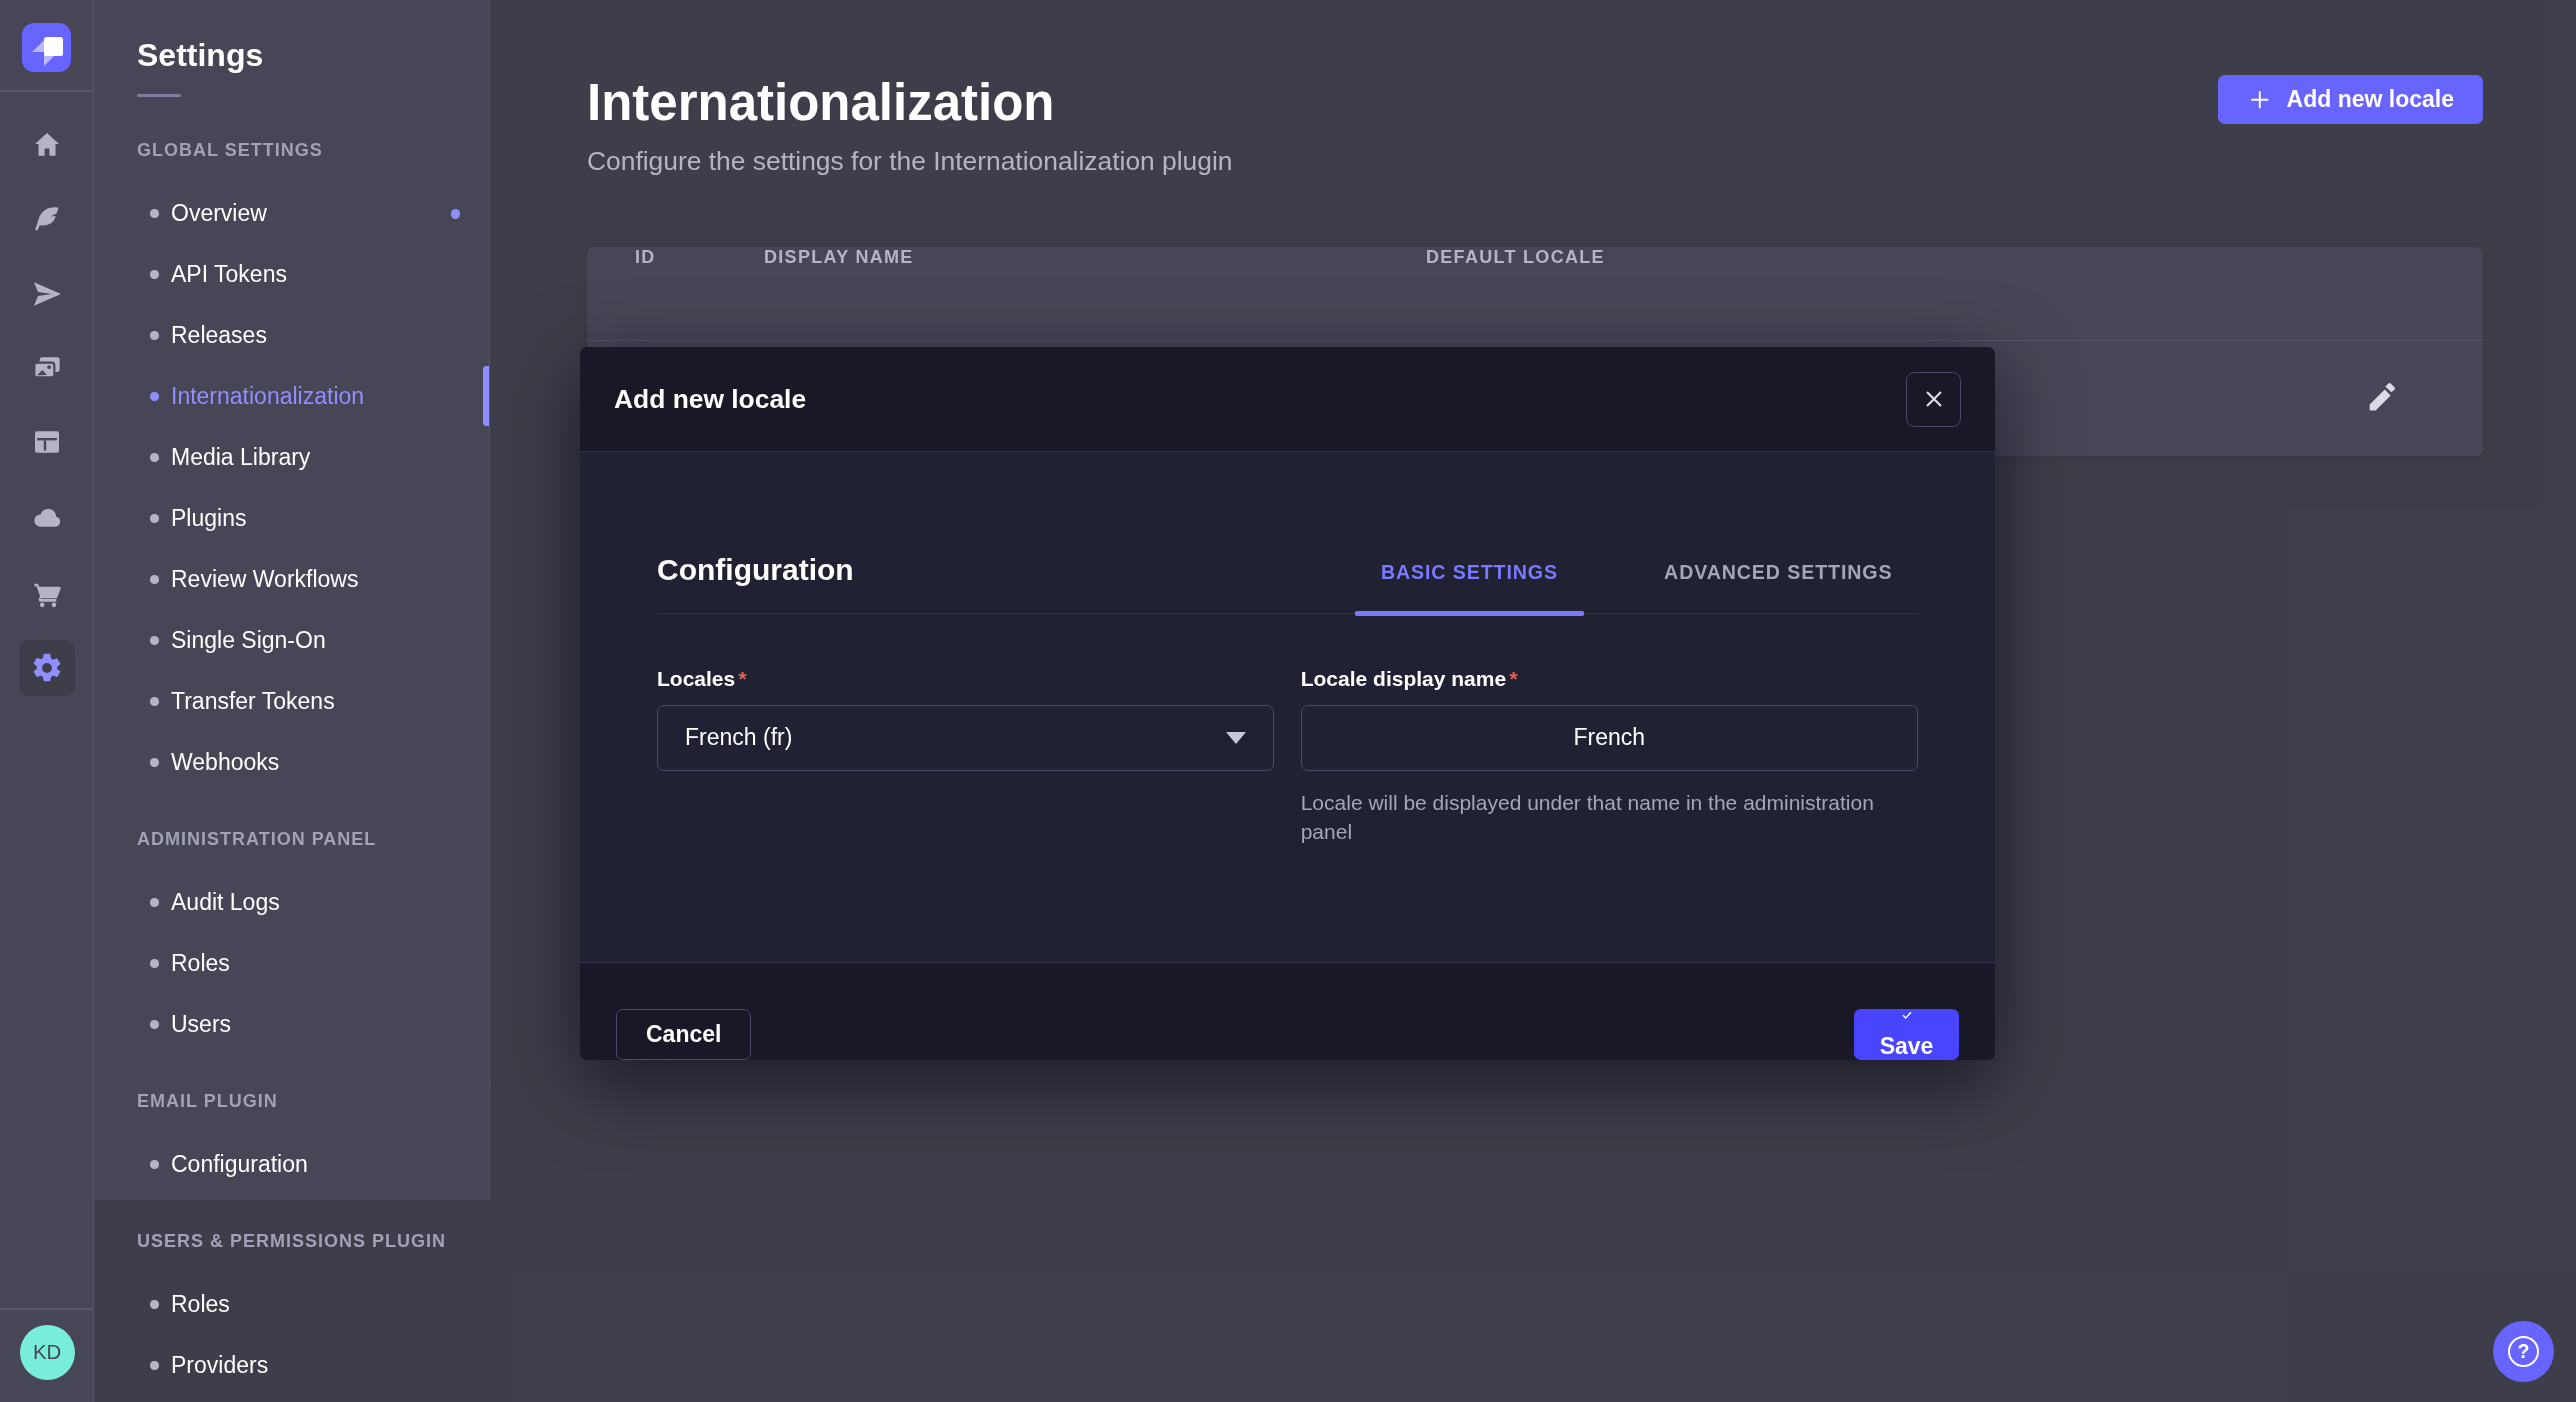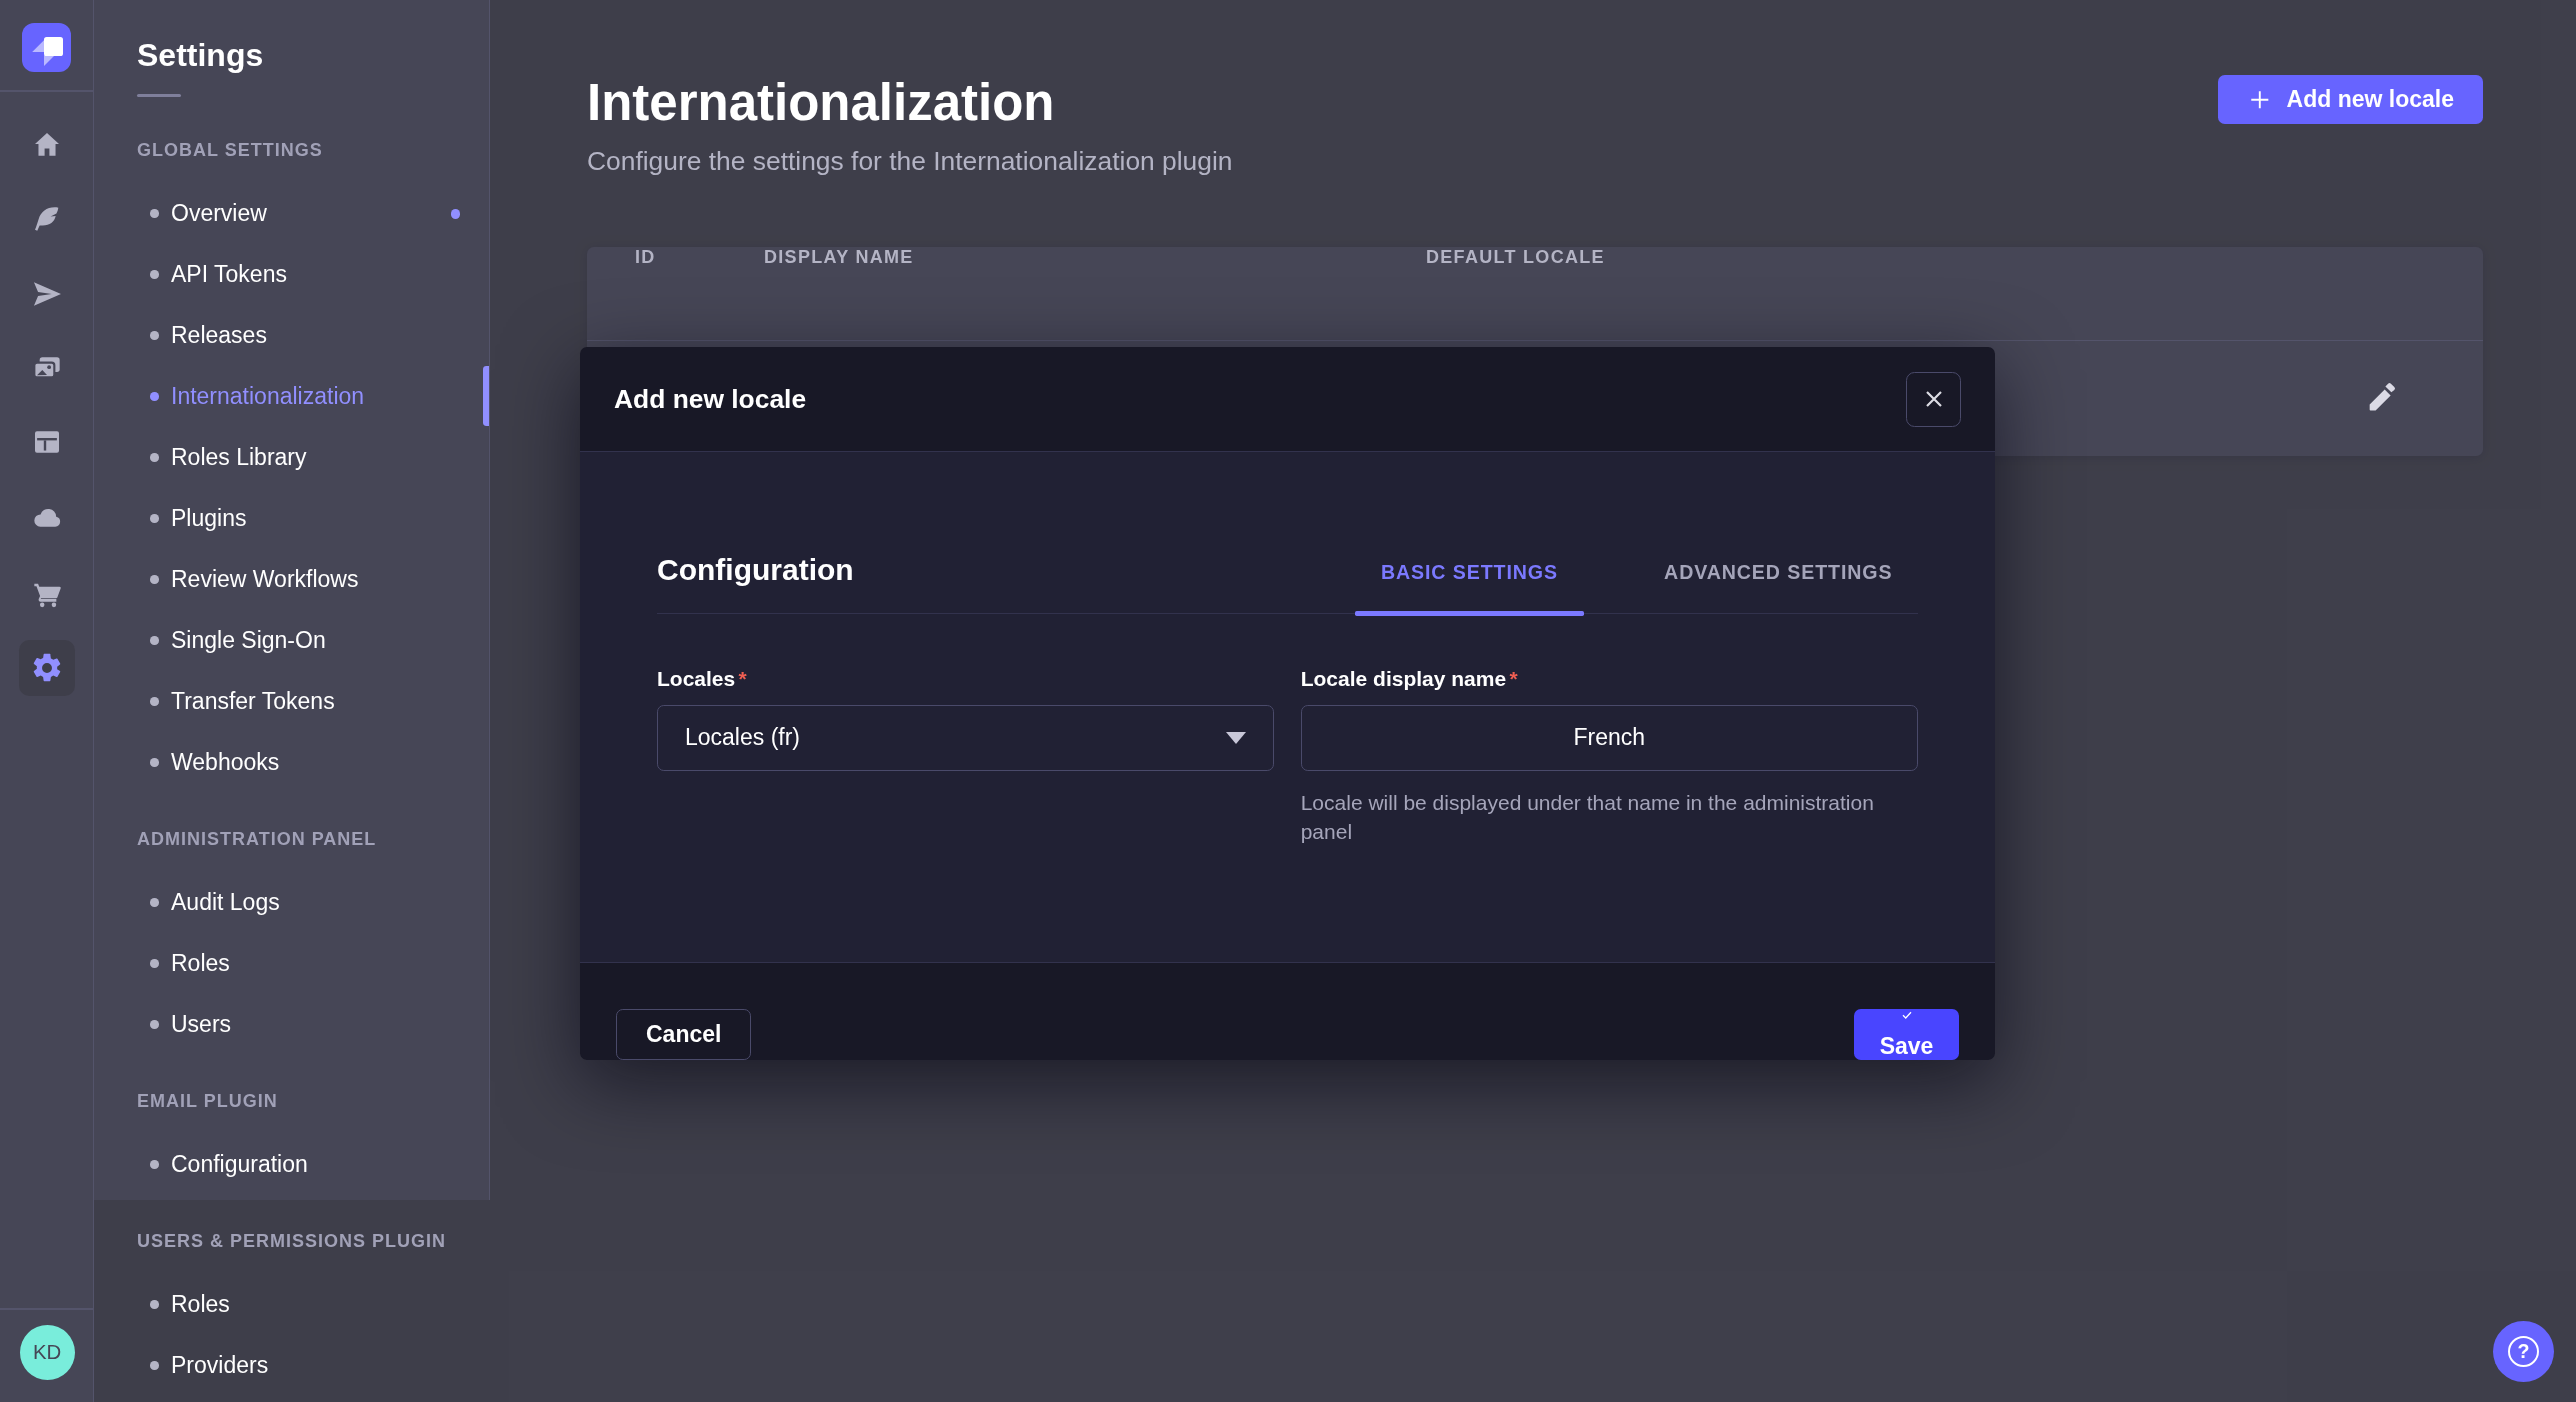--- a/index.html
+++ b/index.html
@@ -192,21 +192,21 @@
         <li class="sb-item">
           <span>API Tokens</span>
         </li>
         <li class="sb-item">
           <span>Releases</span>
         </li>
         <li class="sb-item active">
           <span>Internationalization</span>
         </li>
         <li class="sb-item">
-          <span>Roles Library</span>
+          <span>Media Library</span>
         </li>
         <li class="sb-item">
           <span>Plugins</span>
         </li>
         <li class="sb-item">
           <span>Review Workflows</span>
         </li>
         <li class="sb-item">
           <span>Single Sign-On</span>
         </li>
@@ -301,21 +301,21 @@
         <div class="tab">ADVANCED SETTINGS</div>
       </div>
     </div>
 
     <div class="fields">
       <div>
         <div class="f-label">
           <span>Locales</span><span class="req">*</span>
         </div>
         <div class="control select-ctl">
-          <span>Locales (fr)</span>
+          <span>French (fr)</span>
           <span class="caret"></span>
         </div>
       </div>
       <div>
         <div class="f-label">
           <span>Locale display name</span><span class="req">*</span>
         </div>
         <input class="control" value="French" style="">
         <div class="f-hint">Locale will be displayed under that name in the administration panel</div>
       </div>

